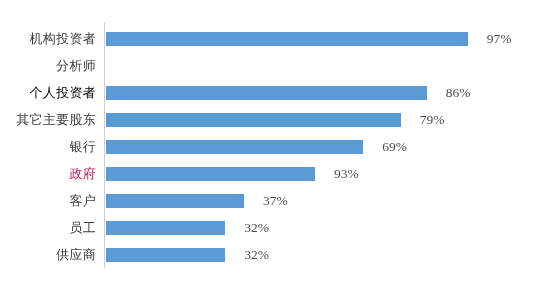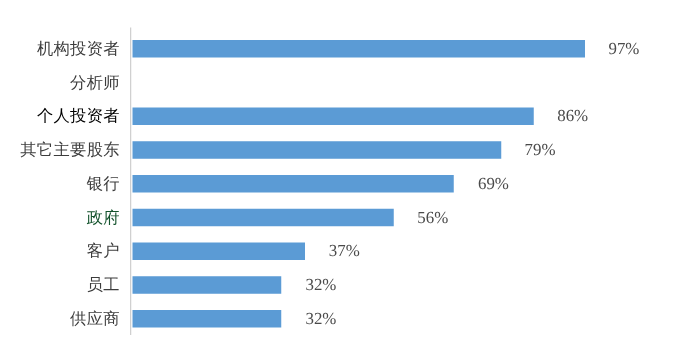--- a/index.html
+++ b/index.html
@@ -135,24 +135,24 @@
 
       <div class="row">
         <div class="cat-label" style="color: rgb(60, 60, 60); text-align: right;">银行</div>
         <div class="bar-zone">
           <div class="bar" style="width: 257.37px; background: rgb(91, 155, 213);"></div>
           <div class="value-label" style="color: rgb(74, 74, 74);">69%</div>
         </div>
       </div>
 
       <div class="row">
-        <div class="cat-label" style="color: #14532d;">政府</div>
+        <div class="cat-label" style="color: #be185d;">政府</div>
         <div class="bar-zone">
           <div class="bar" style="width: 208.88px; background: rgb(91, 155, 213);"></div>
-          <div class="value-label" style="color: rgb(74, 74, 74);">56%</div>
+          <div class="value-label" style="color: rgb(74, 74, 74);">93%</div>
         </div>
       </div>
 
       <div class="row">
         <div class="cat-label" style="color: rgb(60, 60, 60);">客户</div>
         <div class="bar-zone">
           <div class="bar" style="width: 138.01px; background: rgb(91, 155, 213);"></div>
           <div class="value-label" style="color: rgb(74, 74, 74);">37%</div>
         </div>
       </div>

